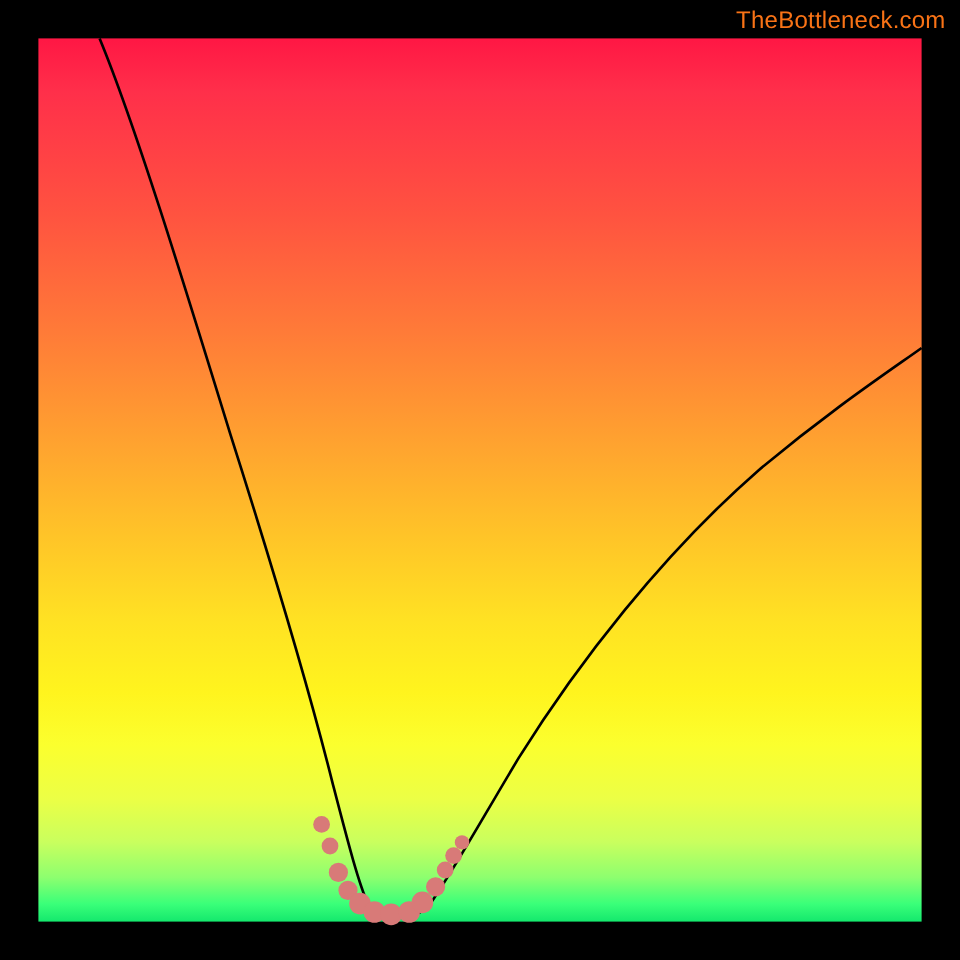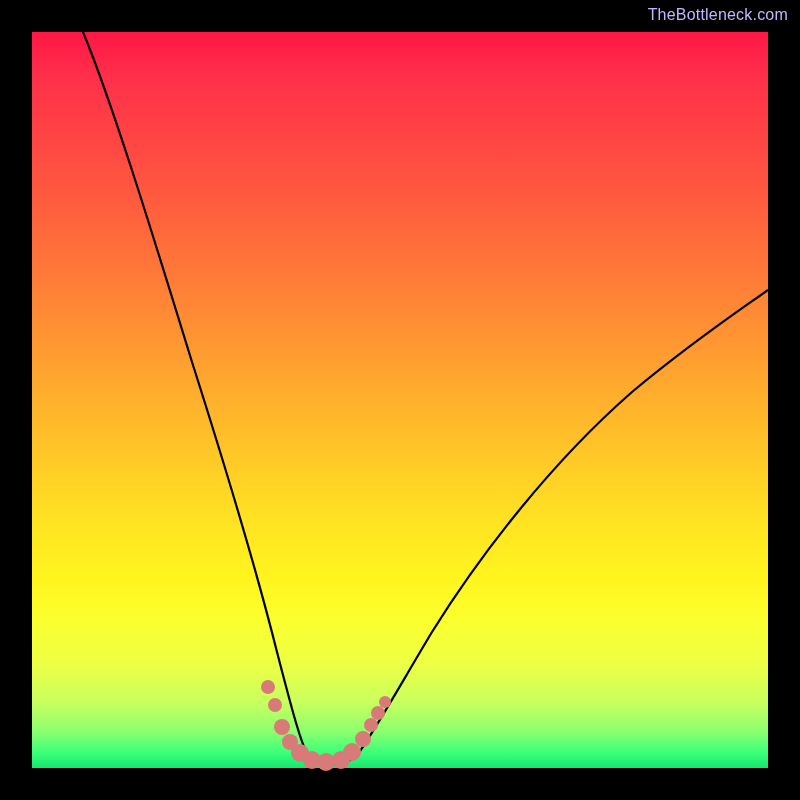--- a/index.html
+++ b/index.html
@@ -39,22 +39,22 @@
       #c9ff5e 91%,
       #8dff6f 95%,
       #3aff79 98%,
       #14e86d 100%
     );
   }
   .watermark {
     position: absolute;
     top: 6px;
     right: 12px;
-    color: #c4b5fd;
-    font-size: 16px;
+    color: #f97316;
+    font-size: 20px;
     font-weight: 500;
     letter-spacing: 0.2px;
     user-select: none;
   }
   svg.curve {
     position: absolute;
     left: 0; top: 0;
     width: 736px; height: 736px;
     overflow: visible;
   }

